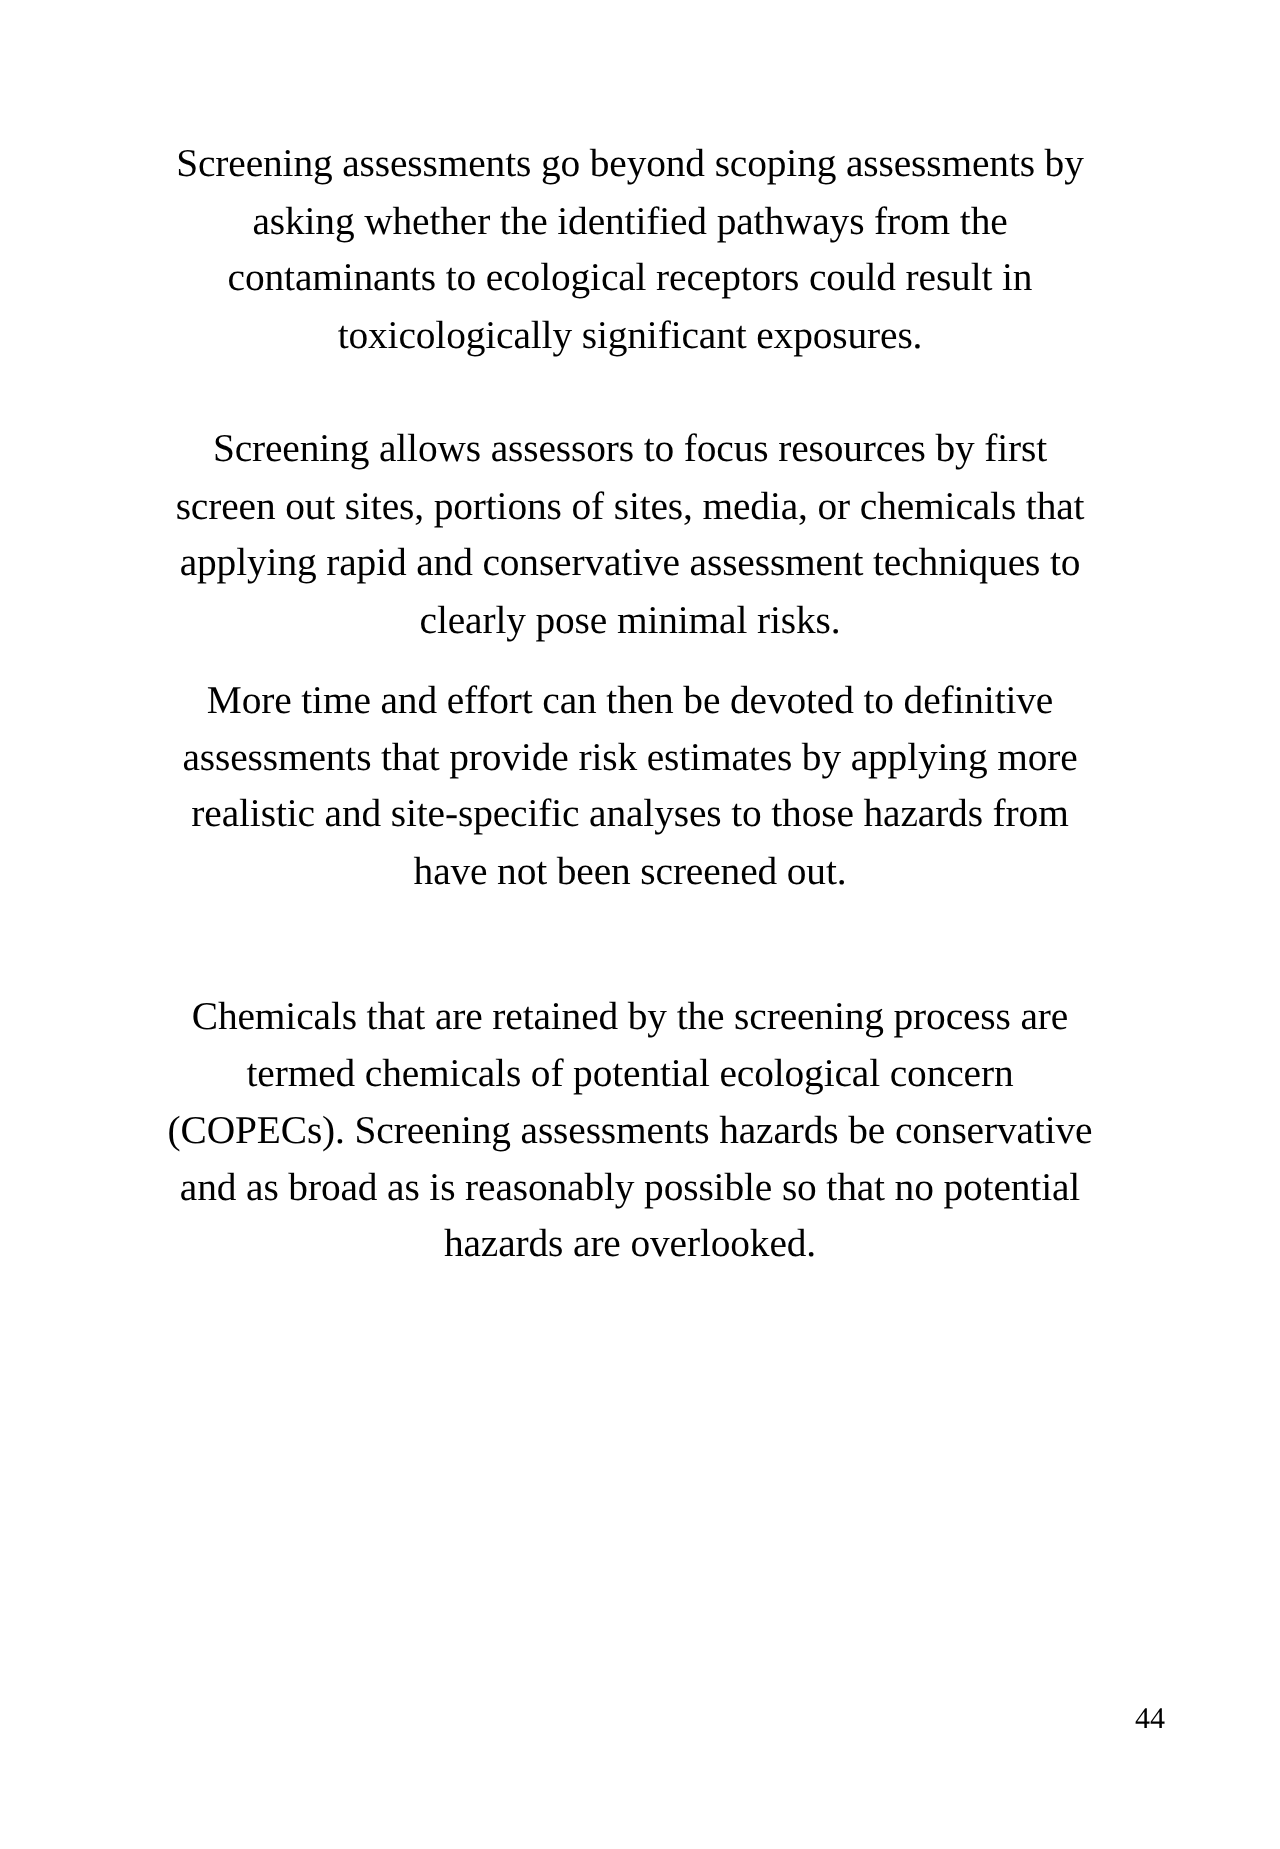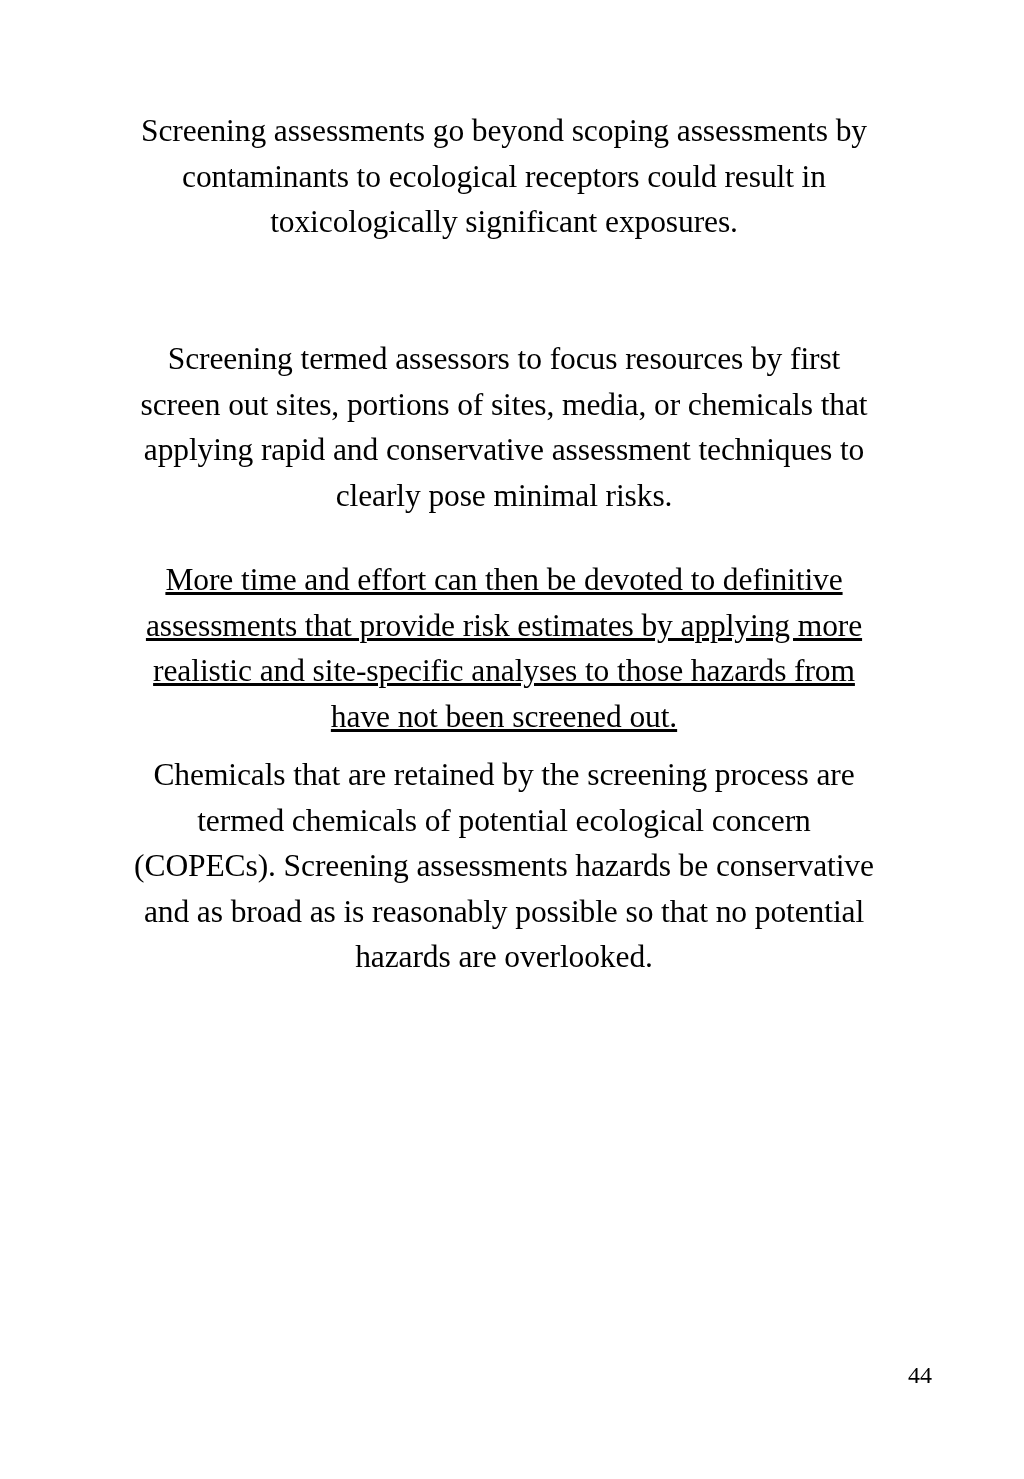--- a/index.html
+++ b/index.html
@@ -30,45 +30,46 @@
       font-size: 31.5px;
       line-height: 45.5px;
       letter-spacing: -0.1px;
     }
     .line {
       display: block;
       white-space: nowrap;
     }
     #p1 { top: 108px; }
     #p2 { top: 336px; }
-    #p3 { top: 557px; text-decoration: underline; }
-    #p4 { top: 752px; }
+    #p3 { top: 537px; }
+    #p4 { top: 790px; }
     .page-number {
       position: absolute;
       left: 900px;
       top: 1360px;
       width: 40px;
       text-align: center;
       font-size: 24px;
       line-height: 30px;
     }
   </style>
 </head>
 <body>
 
 <div class="page">
 
   <p class="paragraph" id="p1" style="margin:0;">
     <span class="line">Screening assessments go beyond scoping assessments by</span>
+    <span class="line">asking whether the identified pathways from the</span>
     <span class="line">contaminants to ecological receptors could result in</span>
     <span class="line">toxicologically significant exposures.</span>
   </p>
 
   <p class="paragraph" id="p2" style="margin:0;">
-    <span class="line">Screening termed assessors to focus resources by first</span>
+    <span class="line">Screening allows assessors to focus resources by first</span>
     <span class="line">screen out sites, portions of sites, media, or chemicals that</span>
     <span class="line">applying rapid and conservative assessment techniques to</span>
     <span class="line">clearly pose minimal risks.</span>
   </p>
 
   <p class="paragraph" id="p3" style="margin:0;">
     <span class="line">More time and effort can then be devoted to definitive</span>
     <span class="line">assessments that provide risk estimates by applying more</span>
     <span class="line">realistic and site-specific analyses to those hazards from</span>
     <span class="line">have not been screened out.</span>

